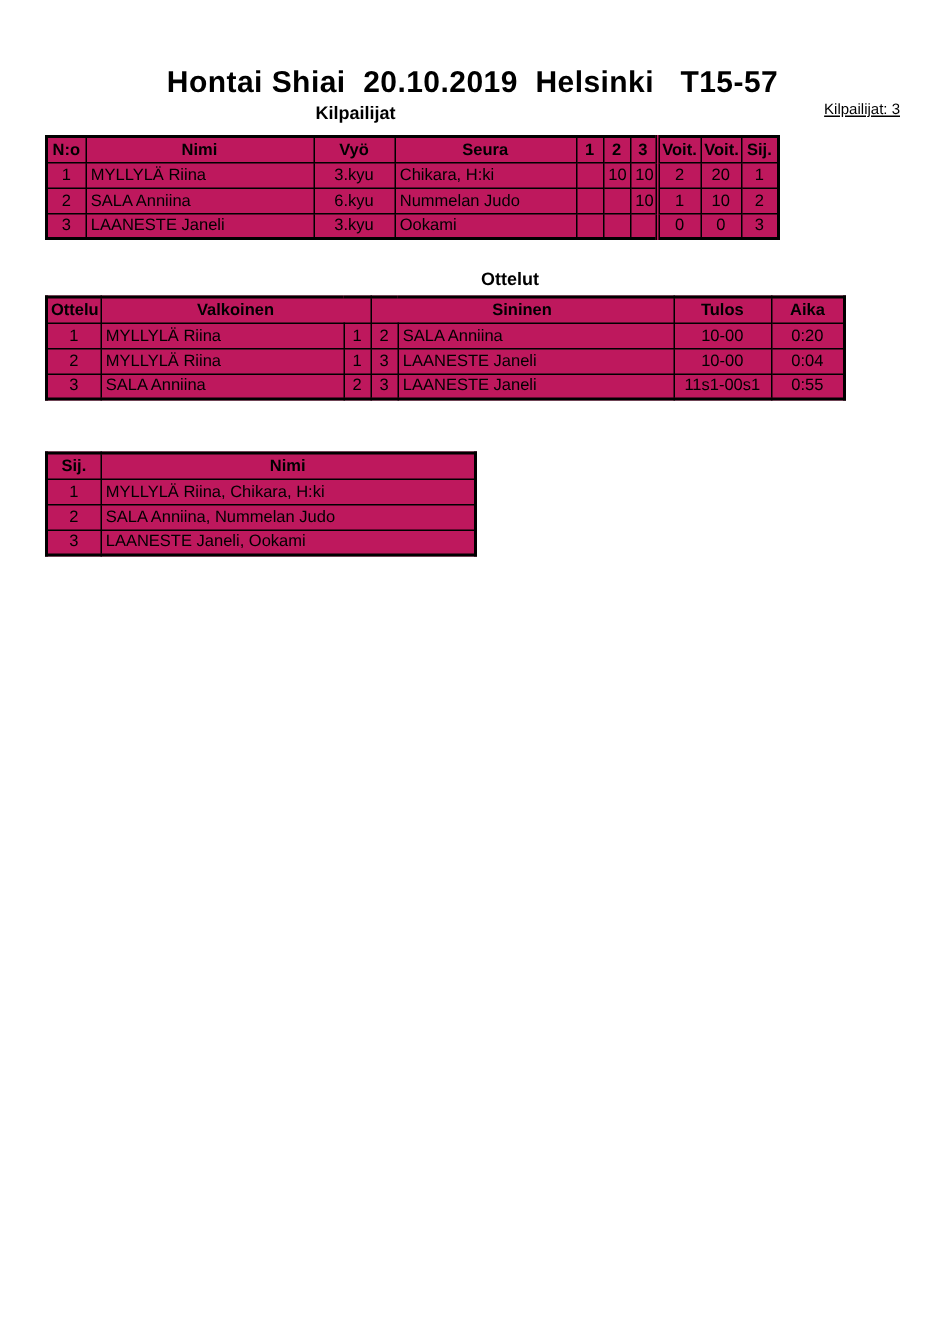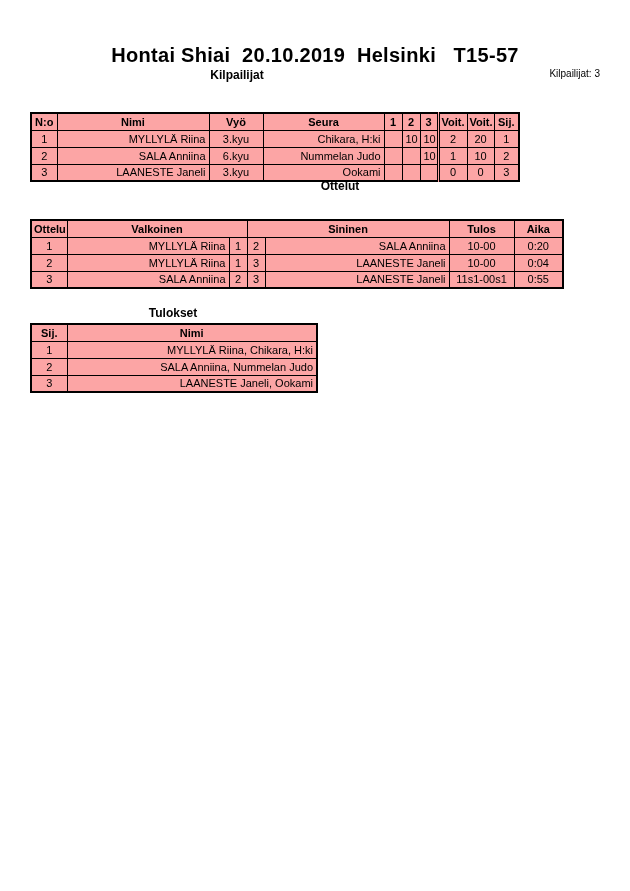--- a/index.html
+++ b/index.html
@@ -19,52 +19,52 @@
     text-align: center;
     font-size: 20px;
     font-weight: bold;
     white-space: pre;
     letter-spacing: 0.3px;
   }
   .count-label {
     position: absolute;
     top: 68px; right: 30px;
     font-size: 10px;
+    text-decoration: underline;
   }
   .section-title {
     position: absolute;
     font-size: 12px;
     font-weight: bold;
     transform: translateX(-50%);
     white-space: nowrap;
   }
   .st-kilpailijat { top: 68px; left: 237px; }
   .st-ottelut    { top: 179px; left: 296px; margin-left: 44px; }
   .st-tulokset   { top: 284px; left: 173px; margin-top: 22px; }
 
   table {
     position: absolute;
     border-collapse: collapse;
     table-layout: fixed;
-    background: #fca5a5;
+    background: #be185d;
     border: 2px solid #000;
-    margin-top: 22px;
   }
   th, td {
     border: 1px solid #000;
     font-size: 11px;
     height: 17px;
     padding: 0 3px;
     overflow: hidden;
     white-space: nowrap;
     vertical-align: middle;
   }
   th { font-weight: bold; text-align: center; padding: 0 2px; }
   .c { text-align: center; }
-  .l { text-align: right; }
+  .l { text-align: left; }
   .dl { border-left: 3px double #000; }
 
   .t-kilpailijat { left: 30px; top: 90px;  width: 488px; }
   .t-ottelut     { left: 30px; top: 197px; width: 532px; }
   .t-tulokset    { left: 30px; top: 301px; width: 286px; }
 </style>
 </head>
 <body>
 
 <div class="page">

